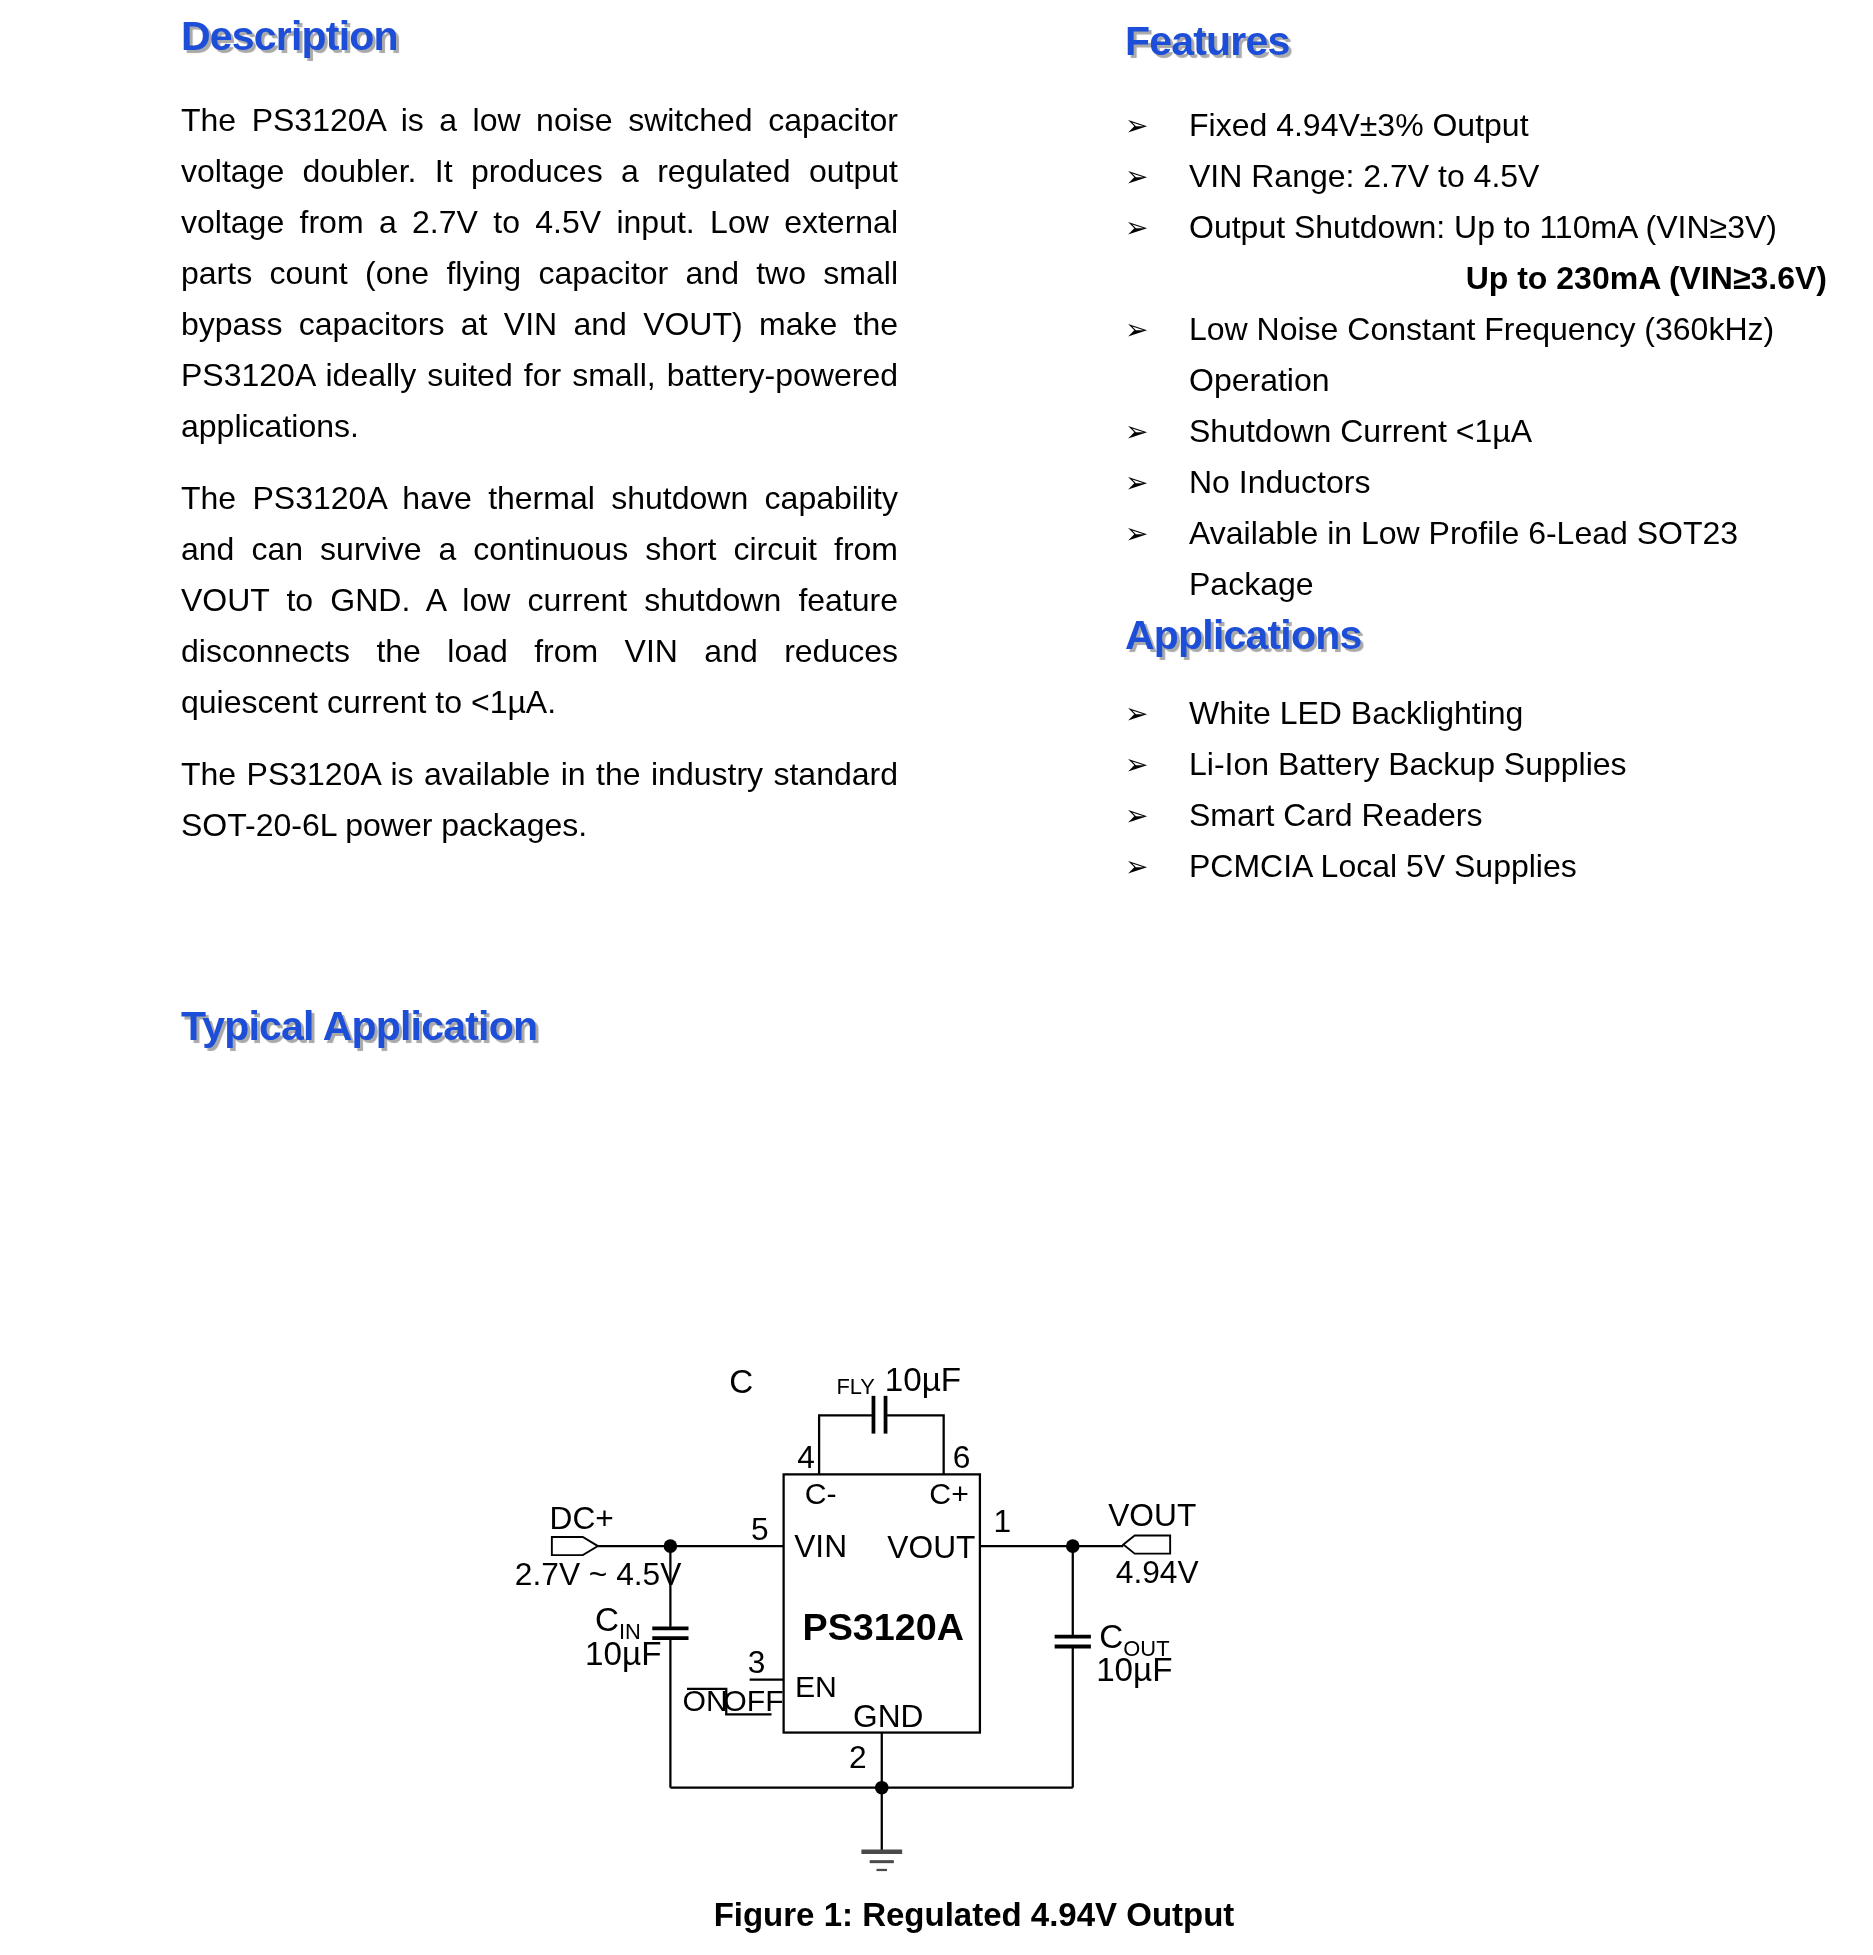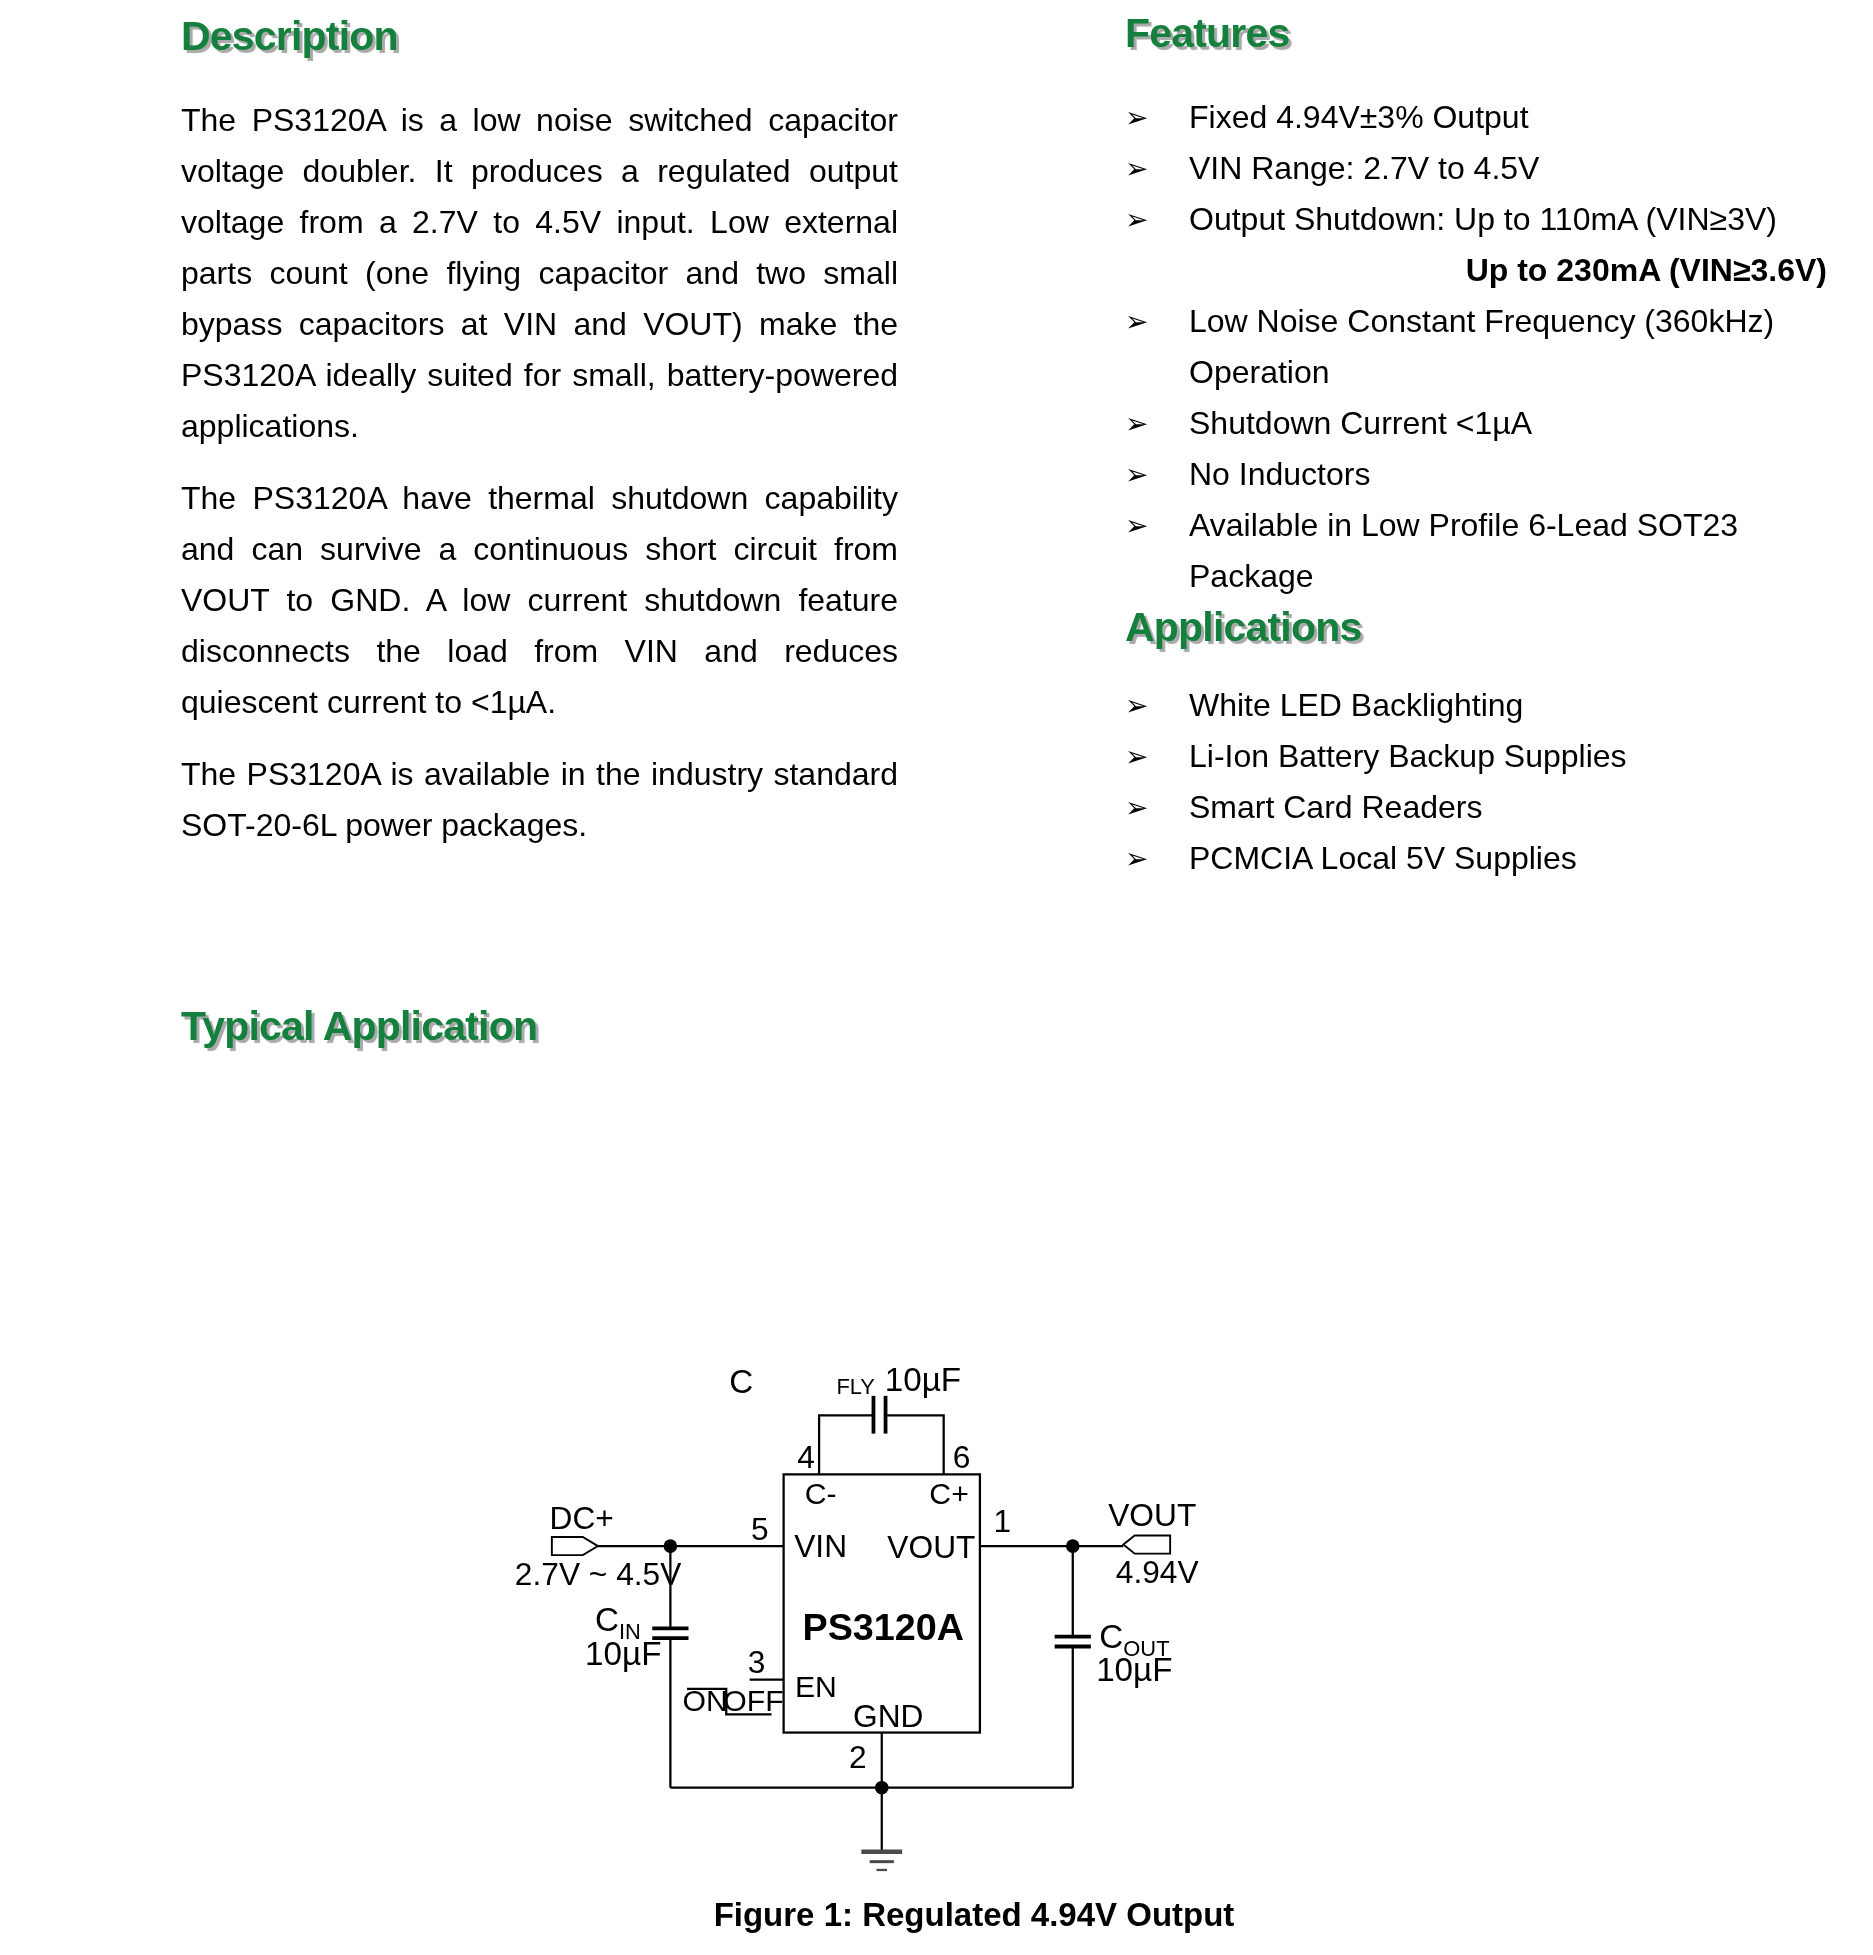--- a/index.html
+++ b/index.html
@@ -11,38 +11,38 @@
     font-family: "Liberation Sans", "DejaVu Sans", sans-serif;
     color: #000;
     overflow: hidden;
   }
   h1.sec {
     margin: 0;
     font-size: 41px;
     font-weight: bold;
     line-height: 50px;
     letter-spacing: -0.8px;
-    color: #15803d;
+    color: #1d4ed8;
     text-shadow: 3px 3px 0.8px #a9a9a9;
   }
   .col-left {
     position: absolute;
     left: 181px; top: 11.3px;
     width: 717px;
   }
   .col-left p {
     margin: 0 0 21px 0;
     font-size: 32px;
     line-height: 51px;
     text-align: justify;
   }
   .col-left p:first-of-type { margin-top: 34px; }
   .col-right {
     position: absolute;
-    left: 1125px; top: 8px;
+    left: 1125px; top: 16px;
     width: 702px;
   }
   ul.arrow-list {
     list-style: none;
     margin: 34px 0 0 0;
     padding: 0;
     font-size: 32px;
     line-height: 51px;
   }
   ul.arrow-list li {

